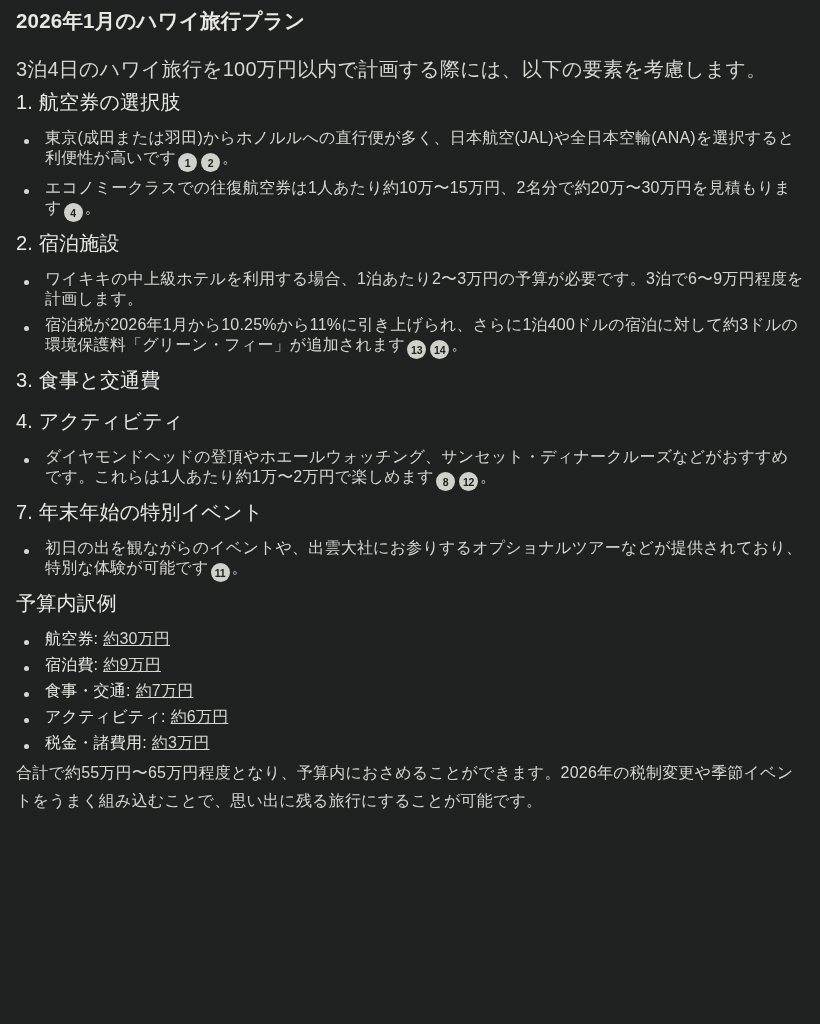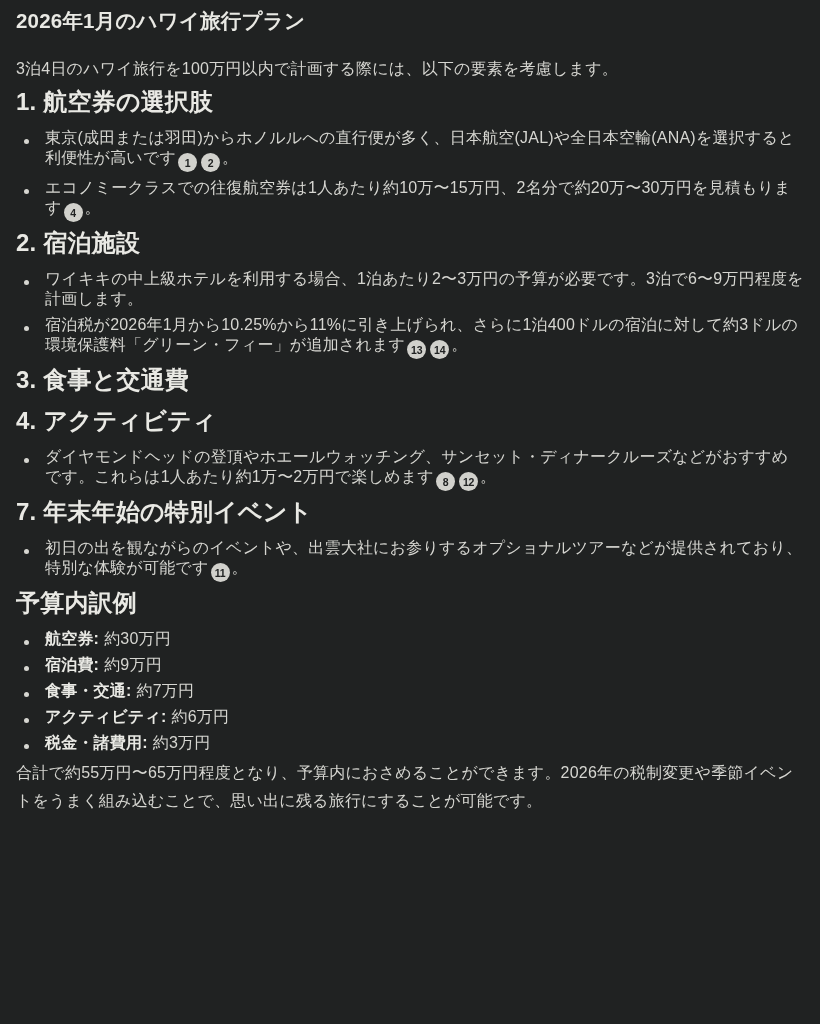--- a/index.html
+++ b/index.html
@@ -16,28 +16,28 @@
   }
   .doc { width: 100%; }
   h1.page-title {
     font-size: 20.5px;
     line-height: 30px;
     font-weight: 700;
     color: #e9e9e4;
     margin: 0 0 19px 0;
   }
   p.para {
-    font-size: 16px;
+    font-size: 20px;
     line-height: 28px;
     margin: 0 0 4px 0;
   }
   h2.sec-heading {
-    font-size: 24px;
+    font-size: 20px;
     line-height: 30px;
-    font-weight: 700;
+    font-weight: 400;
     color: #e9e9e4;
     margin: 3px 0 11px 0;
   }
   ul.bullets {
     list-style: none;
     margin: 0;
     padding: 0;
   }
   ul.bullets li {
     position: relative;
@@ -65,24 +65,24 @@
     background: #d1d1cc;
     color: #202222;
     font-size: 10.5px;
     font-weight: 700;
     letter-spacing: -0.3px;
     margin: 0 2px;
     vertical-align: -3.5px;
     cursor: pointer;
   }
   .blabel {
-    font-weight: 700;
+    font-weight: 400;
     color: #e9e9e4;
   }
-  .bvalue { margin-left: 5px; }
+  .bvalue { margin-left: 5px; text-decoration: underline; }
   p.conclusion {
     font-size: 16px;
     line-height: 28px;
     margin: 3px 0 0 0;
   }
 </style>
 </head>
 <body>
 
 <div class="doc">

